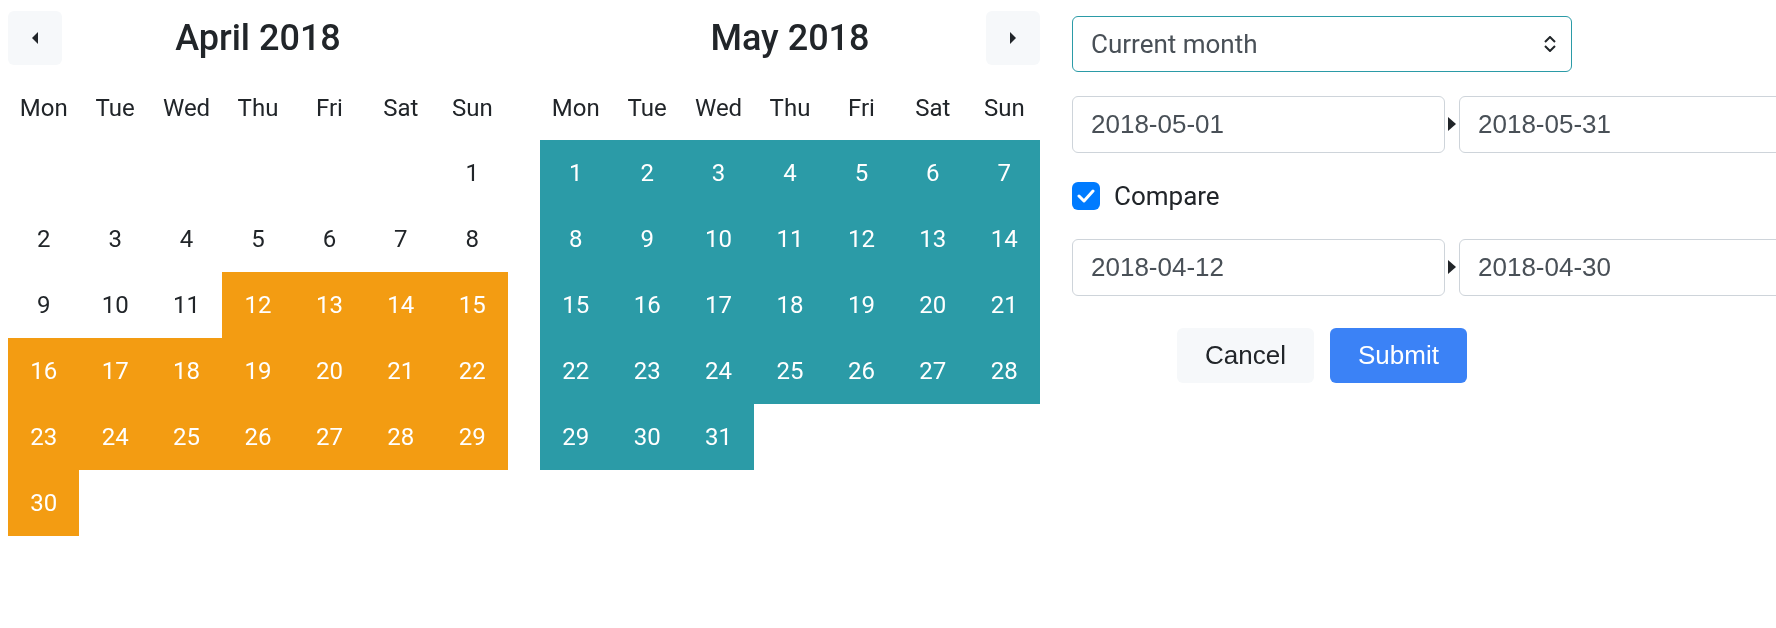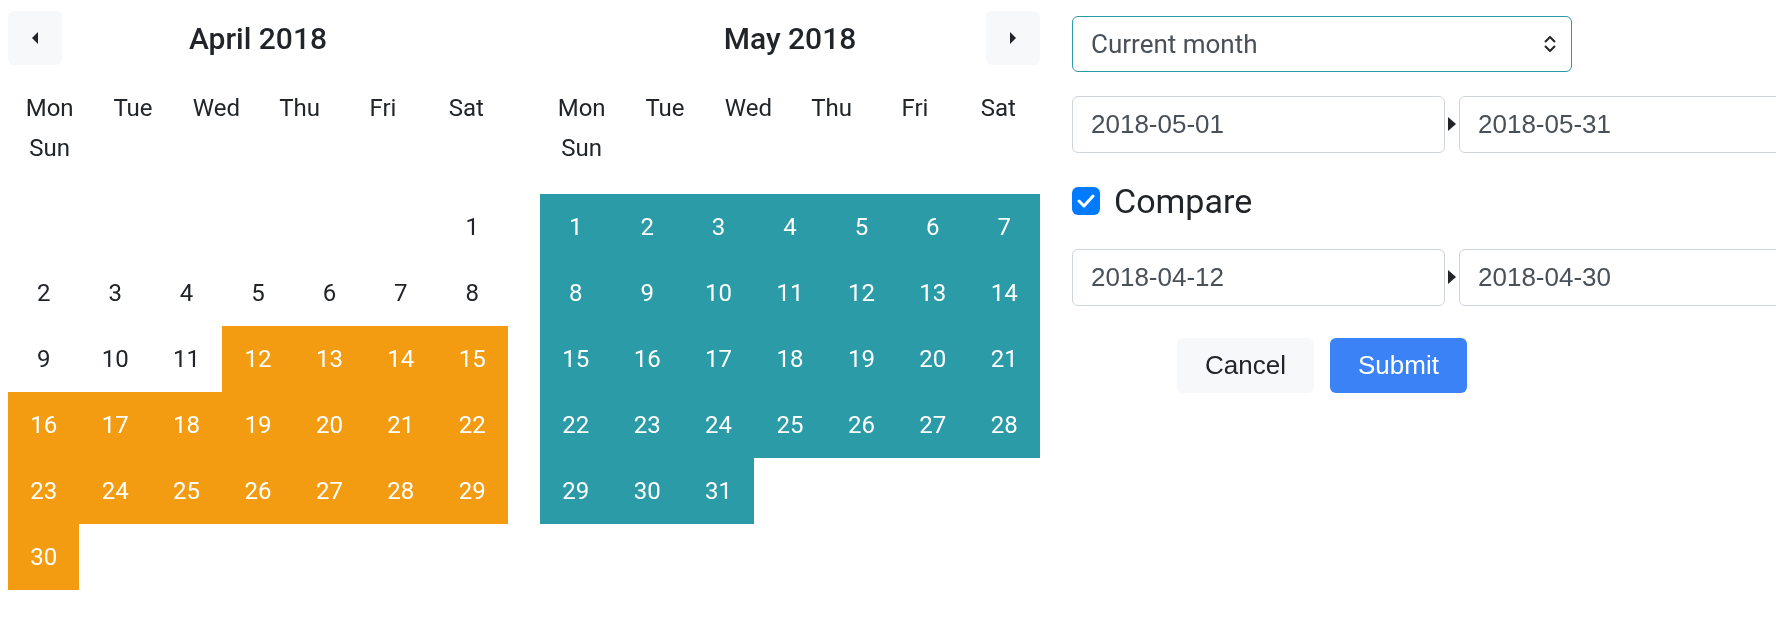--- a/index.html
+++ b/index.html
@@ -23,21 +23,21 @@
     }
     .cal-header {
       display: flex;
       align-items: center;
       justify-content: center;
       position: relative;
       height: 60px;
       margin-bottom: 20px;
     }
     .cal-title {
-      font-size: 30px;
+      font-size: 36px;
       font-weight: 500;
       color: #212529;
       text-align: left;
     }
     .nav-btn {
       width: 54px;
       height: 54px;
       background: #f6f8fa;
       border: none;
       border-radius: 6px;
@@ -45,22 +45,22 @@
       display: flex;
       align-items: center;
       justify-content: center;
       position: absolute;
       top: 3px;
     }
     .nav-prev { left: 0; }
     .nav-next { right: 0; }
     .weekdays {
       display: grid;
-      grid-template-columns: repeat(6, 1fr);
-      margin-bottom: 26px;
+      grid-template-columns: repeat(7, 1fr);
+      margin-bottom: 12px;
     }
     .weekday {
       text-align: center;
       font-size: 24px;
       color: #212529;
       padding: 6px 0;
     }
     .days {
       display: grid;
       grid-template-columns: repeat(7, 1fr);
@@ -146,21 +146,21 @@
       width: 28px;
       height: 28px;
       border-radius: 6px;
       background: #007bff;
       display: flex;
       align-items: center;
       justify-content: center;
       cursor: pointer;
     }
     .compare-label {
-      font-size: 34px;
+      font-size: 26px;
       color: #212529;
     }
     .actions {
       display: flex;
       justify-content: center;
       gap: 16px;
       margin-top: 8px;
     }
     .btn {
       padding: 12px 28px;

